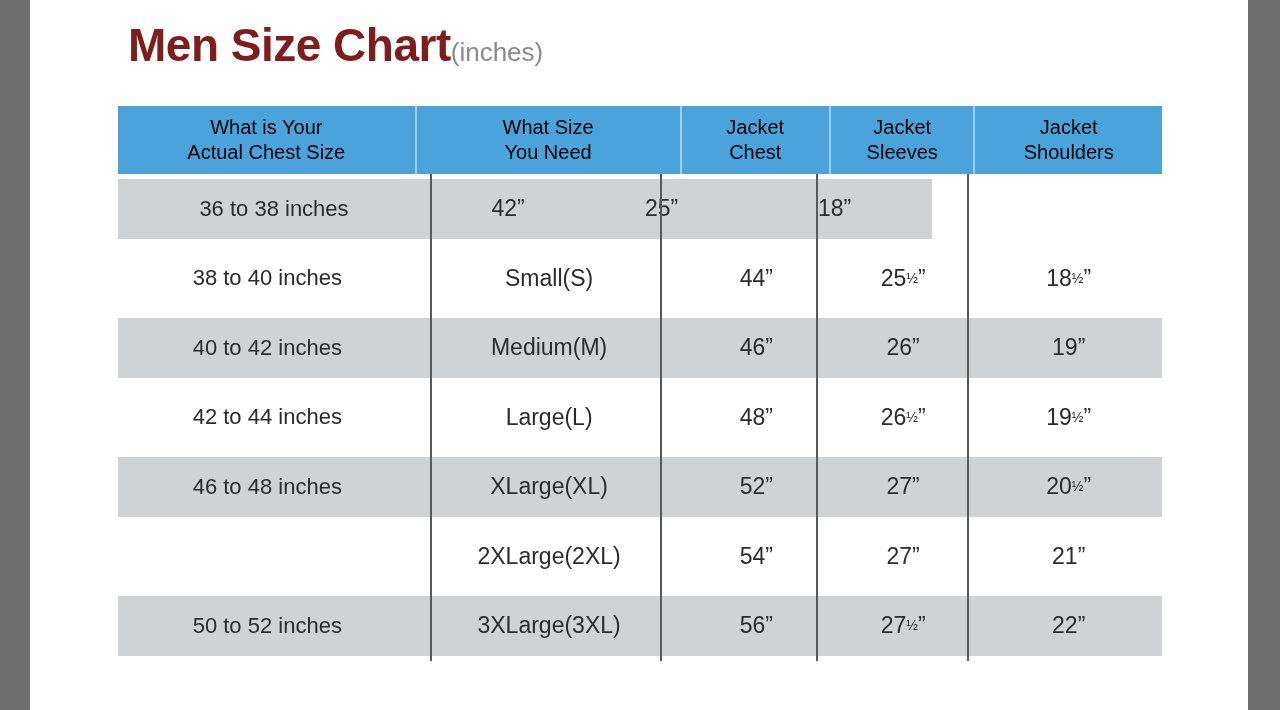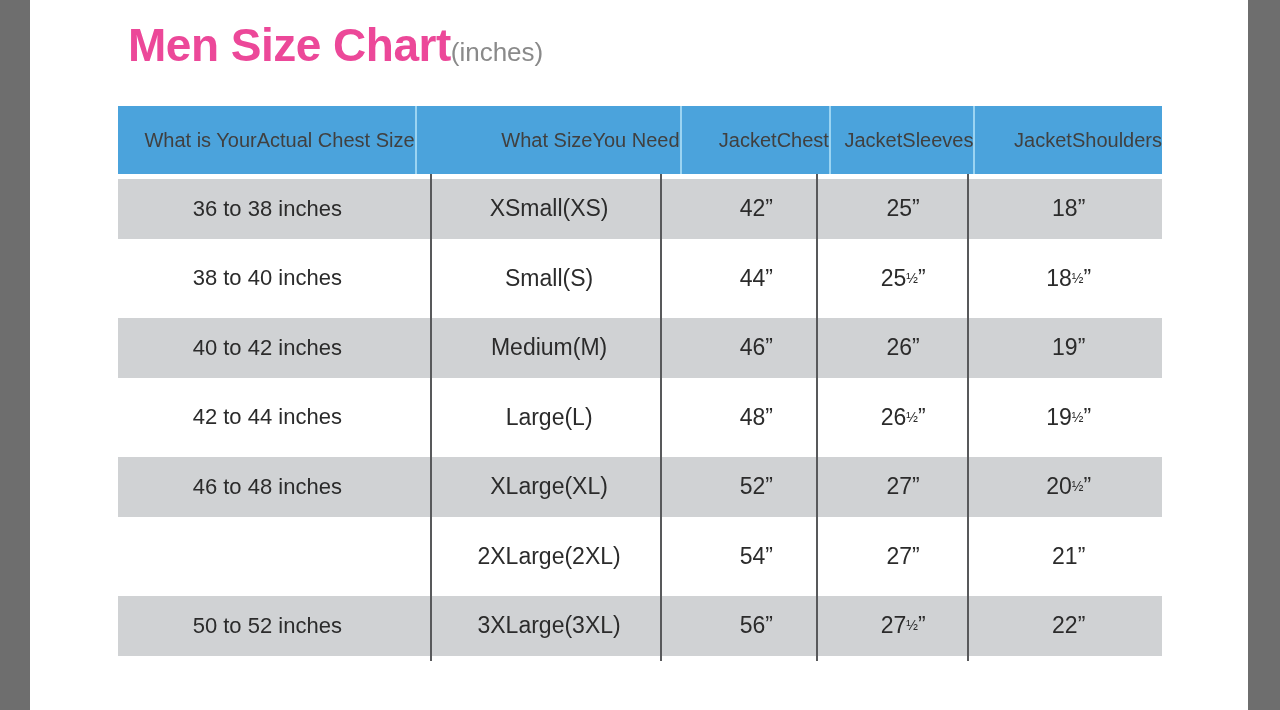--- a/index.html
+++ b/index.html
@@ -34,21 +34,21 @@
 
   .title-wrap {
     position: absolute;
     left: 98px;
     top: 18px;
     white-space: nowrap;
   }
   .title-main {
     font-size: 46px;
     font-weight: bold;
-    color: #ec4899;
+    color: #7f1d1d;
     letter-spacing: -0.5px;
   }
   .title-sub {
     font-size: 26px;
     color: #8a8a8a;
     margin-left: 0;
   }
 
   .table {
     position: absolute;
@@ -57,28 +57,28 @@
     width: 1044px;
   }
 
   .head-row {
     display: flex;
     height: 68px;
     background: #4ba3dc;
   }
   .head-cell {
     background: #4ba3dc;
-    color: #404040;
+    color: #000000;
     font-size: 20px;
     line-height: 25px;
     text-align: center;
     display: flex;
-    flex-direction: row;
+    flex-direction: column;
     align-items: center;
-    justify-content: flex-end;
+    justify-content: center;
     box-sizing: border-box;
     border-right: 2px solid #9bd4f2;
   }
   .head-cell:last-child { border-right: none; }
 
   .body-rows {
     position: relative;
   }
   .row {
     display: flex;
@@ -172,24 +172,20 @@
       <div class="vrule" style="left:312px"></div>
       <div class="vrule" style="left:542px"></div>
       <div class="vrule" style="left:698px"></div>
       <div class="vrule" style="left:849px"></div>
 
       <div class="row shaded">
         <div class="cell c0">
             <div class="cell-bg"></div>
             <span class="cell-text">36 to 38 inches</span>
           </div>
-        <div class="cell c1">
-            <div class="cell-bg"></div>
-            <span class="cell-text big">XSmall(XS)</span>
-          </div>
         <div class="cell c2">
             <div class="cell-bg"></div>
             <span class="cell-text big">42”</span>
           </div>
         <div class="cell c3">
             <div class="cell-bg"></div>
             <span class="cell-text big">25”</span>
           </div>
         <div class="cell c4">
             <div class="cell-bg"></div>

